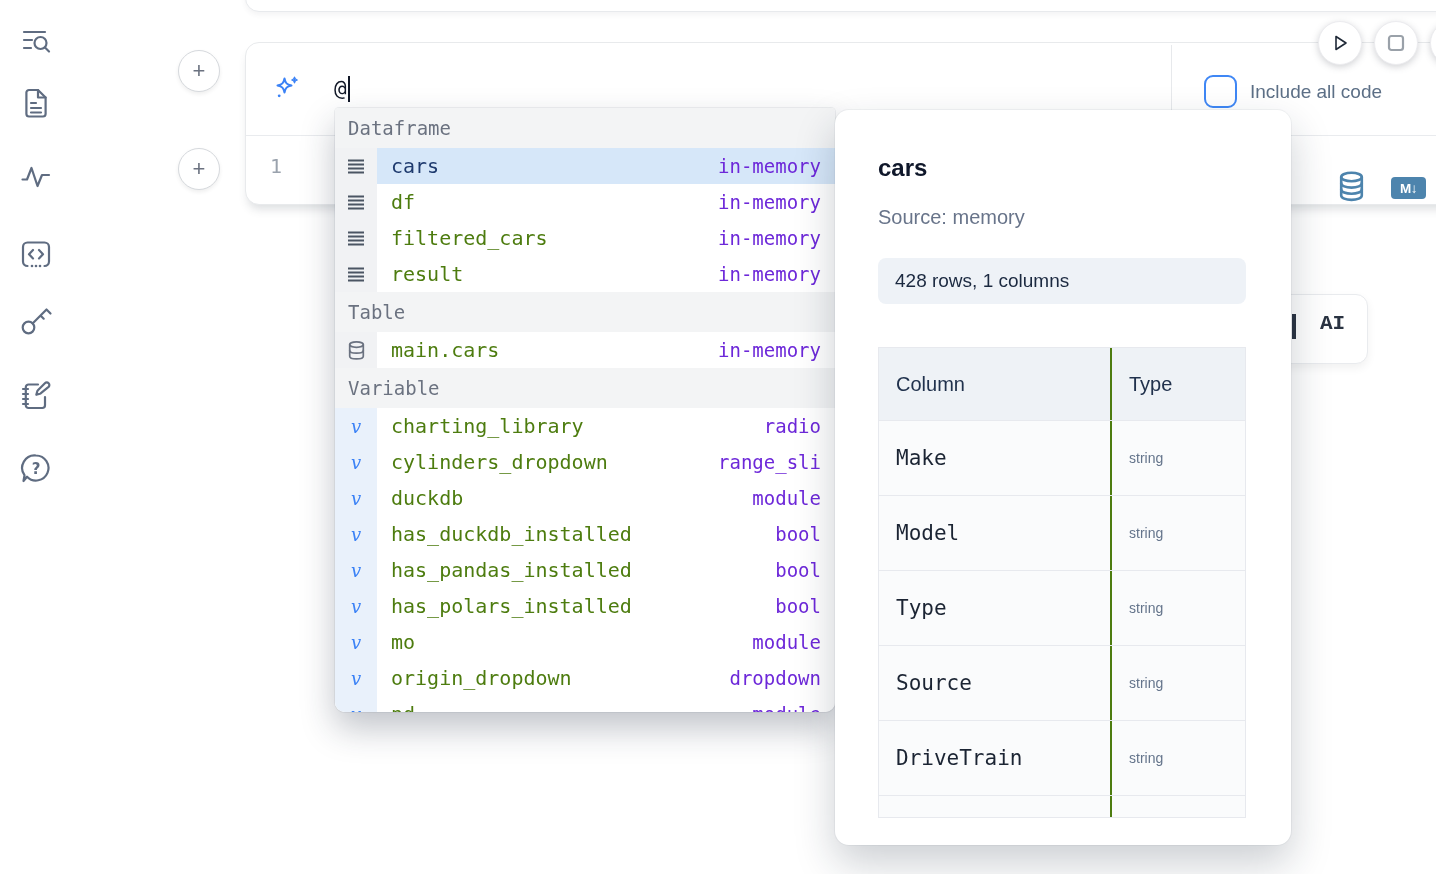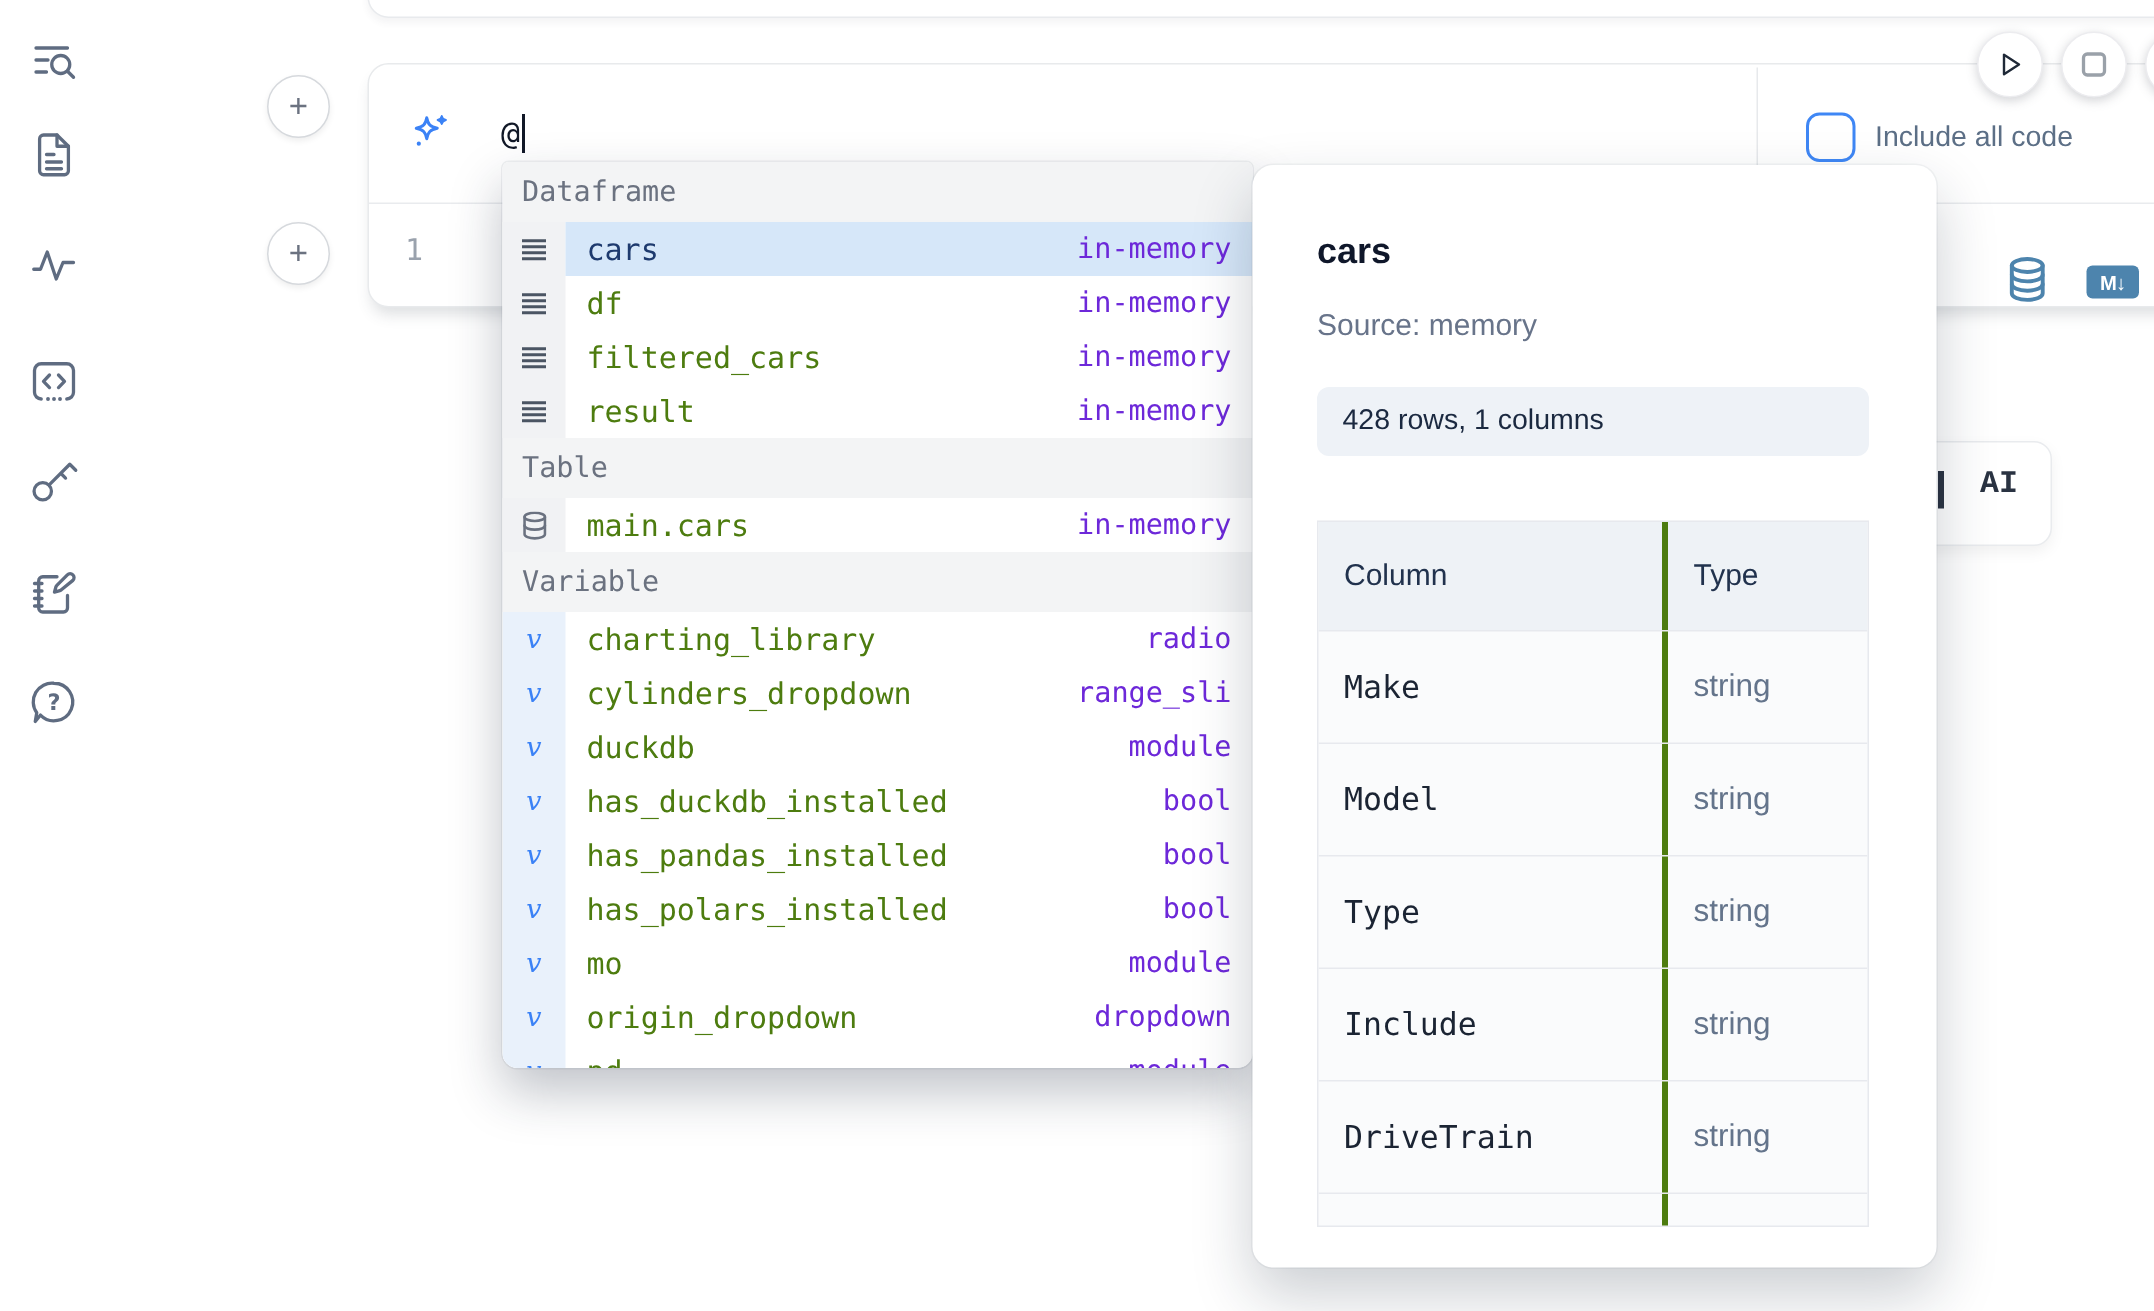--- a/index.html
+++ b/index.html
@@ -77,25 +77,25 @@
   #pv-title{position:absolute;left:43px;top:44px;font-size:24px;font-weight:bold;color:#0f172a;}
   #pv-source{position:absolute;left:43px;top:96px;font-size:20px;color:#68748a;}
   #pv-badge{position:absolute;left:43px;top:148px;width:368px;height:46px;background:#eef2f7;
             border-radius:8px;line-height:46px;padding-left:17px;box-sizing:border-box;
             font-size:19px;color:#1b2940;}
   #pv-tablewrap{position:absolute;left:43px;top:237px;width:368px;height:471px;overflow:hidden;
                 border:1px solid #e7e9ee;box-sizing:border-box;background:#fafbfc;}
   .pv-tr{display:flex;height:74px;border-top:1px solid #e7e9ee;}
   .pv-tr.head{height:72px;background:#eef2f6;border-top:none;}
   .pv-td{display:flex;align-items:center;padding-left:17px;box-sizing:border-box;}
-  .pv-col1{width:233px;border-right:4px solid #4d7c0f;}
+  .pv-col1{width:233px;border-right:2px solid #4d7c0f;}
   .pv-col2{flex:1;}
   .pv-tr.head .pv-td{font-size:20px;color:#21324d;}
   .pv-name{font-family:"DejaVu Sans Mono",monospace;font-size:21px;color:#1b2433;}
-  .pv-type{font-size:21px;color:#64748b;}
+  .pv-type{font-size:14px;color:#64748b;}
 
   
   #ai-card{position:absolute;left:1252px;top:294px;width:114px;height:68px;background:#fff;
            border:1.5px solid #e9ebee;border-radius:12px;z-index:3;
            box-shadow:0 4px 10px rgba(0,0,0,.06);font-family:Liberation Mono, monospace;}
   #ai-card-bar{position:absolute;left:39px;top:19px;width:4px;height:25px;background:#2a3342;}
   #ai-card-label{position:absolute;left:67px;top:17px;font-size:21px;font-weight:bold;color:#2a3342;}
 </style>
 </head>
 <body>
@@ -374,21 +374,21 @@
         <div class="pv-tr">
           <div class="pv-td pv-col1">
             <span class="pv-name">Type</span>
           </div>
           <div class="pv-td pv-col2">
             <span class="pv-type">string</span>
           </div>
         </div>
         <div class="pv-tr">
           <div class="pv-td pv-col1">
-            <span class="pv-name">Include</span>
+            <span class="pv-name">Source</span>
           </div>
           <div class="pv-td pv-col2">
             <span class="pv-type">string</span>
           </div>
         </div>
         <div class="pv-tr">
           <div class="pv-td pv-col1">
             <span class="pv-name">DriveTrain</span>
           </div>
           <div class="pv-td pv-col2">

